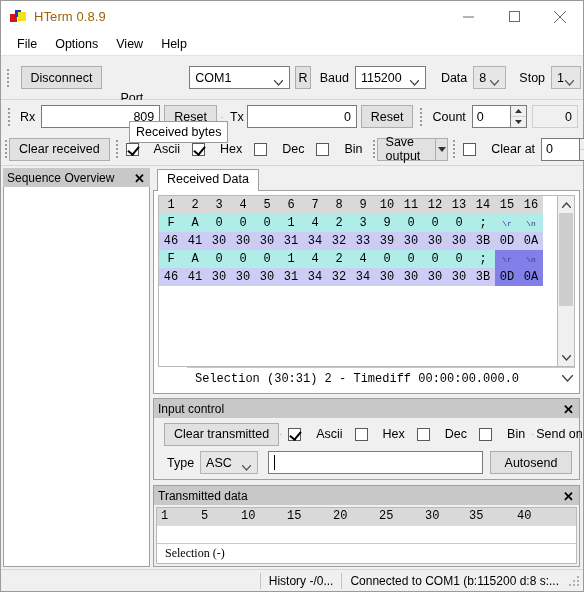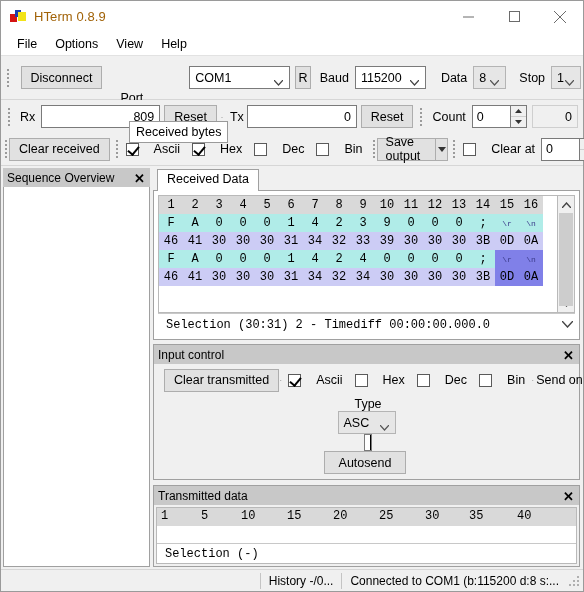--- a/index.html
+++ b/index.html
@@ -195,29 +195,29 @@
     display: flex; flex-direction: column; align-items: center;
   }
   .vscroll .arw { height: 17px; display: flex; align-items: center; justify-content: center; }
   .vscroll .track { flex: 1; width: 100%; position: relative; }
   .vscroll .thumb { position: absolute; left: 1px; right: 1px; top: 0; height: 93px; background: #cdcdcd; }
 
   .selbar {
     height: 22px; border-top: 1px solid #c8c8c8;
     display: flex; align-items: center;
     font-family: "Liberation Mono", monospace; font-size: 12px;
-    padding-left: 8px; background: #fff; position: relative;
+    padding-left: 8px; background: #fff; position: relative; margin-left: 29px;
   }
   .selbar .dn { position: absolute; right: 2px; top: 50%; transform: translateY(-50%); }
 
   
   .ipanel { margin-top: 4px; background: #f0f0f0; border: 1px solid #a0a0a0; }
   .ipanel .rows { padding: 3px 4px 5px 4px; }
   .irow { display: flex; align-items: center; margin-bottom: 4px; }
-  .irow:last-child { margin-bottom: 0; flex-direction: column; }
+  .irow:last-child { margin-bottom: 0; }
   .tinybar {
     width: 9px; height: 26px; background: #e6e6e6; border: 1px solid #b4b4b4;
     display: flex; align-items: center; justify-content: center; font-size: 8px; color: #777;
   }
 
   .inputbox {
     flex: 1; height: 23px; border: 1px solid #7a7a7a; background: #fff;
     display: flex; align-items: center; padding-left: 5px; font-size: 12.5px;
     position: relative;
   }
@@ -226,21 +226,21 @@
   
   .tpanel { margin-top: 5px; background: #f0f0f0; border: 1px solid #a0a0a0; height: 82px; display: flex; flex-direction: column;}
   .tgrid { flex: 1; background: #fff; border: 1px solid #b9b9b9; margin: 2px; display: flex; flex-direction: column; }
   .truler {
     background: #d9d9d9; height: 18px; position: relative;
     font-family: "Liberation Mono", monospace; font-size: 12px;
   }
   .truler span { position: absolute; top: 1px; }
   .tsel {
     height: 20px; border-top: 1px solid #c8c8c8;
-    font-family: Liberation Mono, monospace; font-size: 12px;
+    font-family: Liberation Serif, serif; font-size: 12px;
     display: flex; align-items: center; padding-left: 8px;
   }
 
   
   .statusbar {
     height: 22px; min-height: 22px; background: #f0f0f0;
     border-top: 1px solid #d6d6d6;
     display: flex; align-items: center; justify-content: flex-end;
     font-size: 12px; position: relative;
   }

